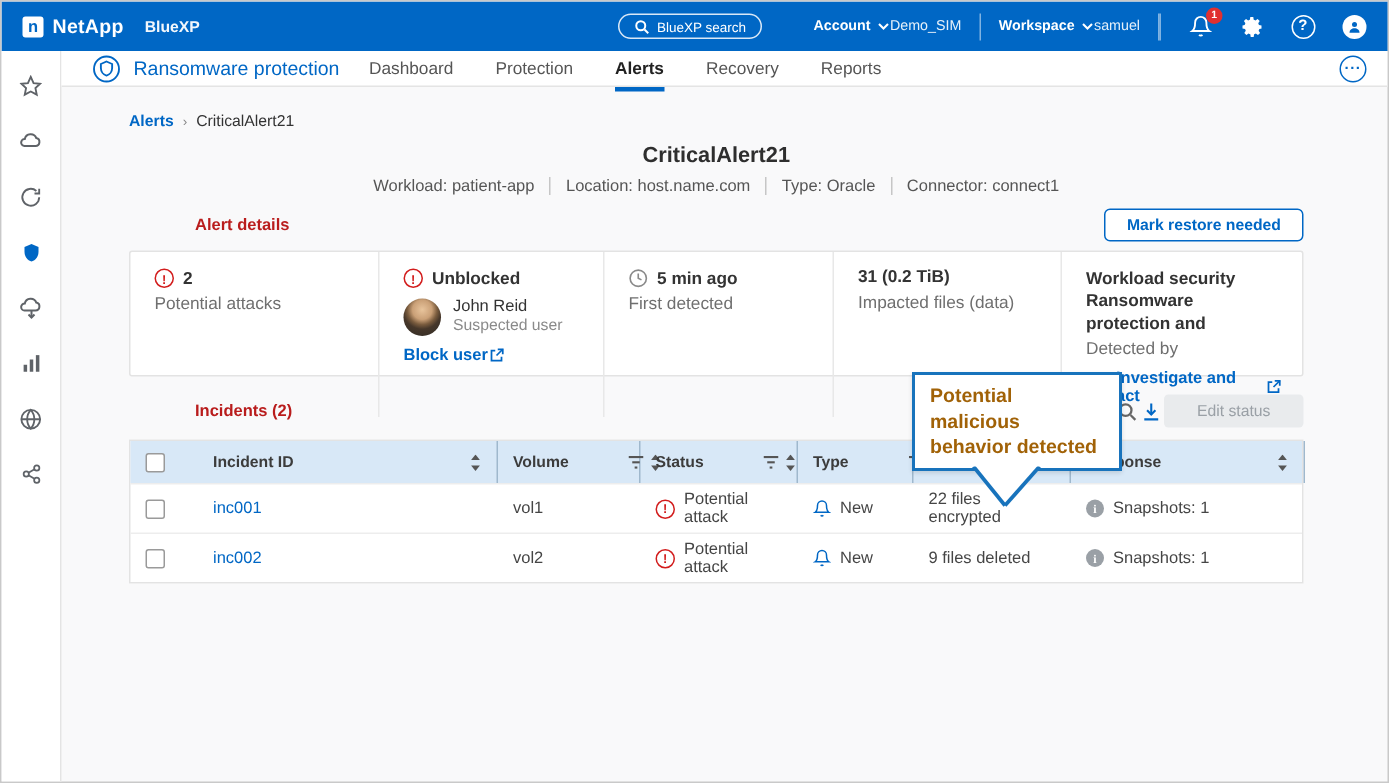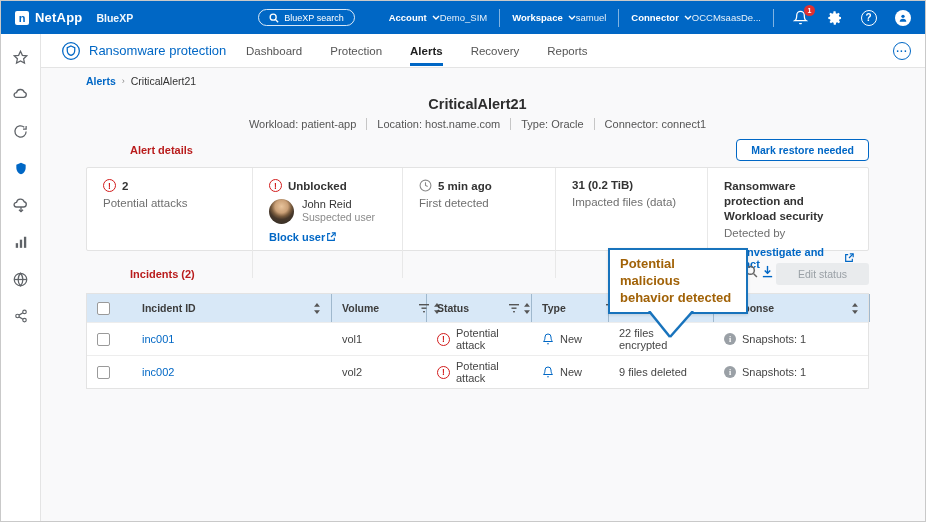--- a/index.html
+++ b/index.html
@@ -36,21 +36,21 @@
                  align-items:center; justify-content:center; }
 
   
   .sidebar { position:absolute; top:33px; left:0; bottom:0; width:40px; background:#fff;
              border-right:1px solid #e4e4e4; display:flex; flex-direction:column;
              align-items:center; padding-top:14px; gap:19px; }
   .side-icon { width:18px; height:18px; display:flex; align-items:center; justify-content:center;
                color:#5f6368; cursor:pointer; }
 
   
-  .subheader { position:absolute; top:33px; left:40px; right:0; height:34px; background:#fff;
+  .subheader { position:absolute; top:33px; left:40px; right:0; height:24px; background:#fff;
                border-bottom:1px solid #e4e4e4; display:flex; align-items:center; }
   .svc-title { display:flex; align-items:center; gap:8px; padding-left:20px; color:#0067C5;
                font-size:13px; width:205px; cursor:pointer; }
   .tabs { display:flex; align-items:center; gap:28px; }
   .tab { font-size:11.5px; color:#555; cursor:pointer; height:31px; display:flex; align-items:center;
          border-bottom:3px solid transparent; padding-top:3px; }
   .tab.active { color:#222; font-weight:bold; border-bottom-color:#0067C5; }
   .sub-right { margin-left:auto; display:flex; align-items:center; gap:14px; padding-right:14px; }
   .btn-outline { border:1px solid #0067C5; color:#0067C5; background:#fff; border-radius:4px;
                  font-size:10.5px; font-weight:bold; padding:4px 14px; cursor:pointer;
@@ -94,21 +94,21 @@
   .user-role { font-size:10.5px; color:#8a8a8a; line-height:13px; }
   .link-bold { color:#0067C5; font-weight:bold; font-size:11px; display:inline-flex; align-items:center;
                gap:1px; cursor:pointer; }
   .block-row { margin-top:7px; }
   .src-line { font-weight:bold; line-height:15px; }
   .src-label { color:#6f6f6f; margin-top:3px; }
   .investigate-row { margin-top:7px; display:flex; align-items:center; gap:6px; }
 
   
   .inc-toolbar { top:198px; }
-  .inc-tools { margin-left:auto; display:flex; gap:0; }
+  .inc-tools { margin-left:auto; display:flex; align-items:center; gap:0; }
   .tool-icon { width:16px; height:16px; display:flex; align-items:center; justify-content:center; cursor:pointer; }
   .btn-disabled { background:#e9ebed; color:#9aa0a6; border:none; border-radius:3px; font-size:10.5px;
                   padding:5px 22px; font-family:"Liberation Sans",sans-serif; }
 
   
   .inc-table { position:absolute; top:228px; left:45px; width:783px; background:#fff;
                border:1px solid #e3e3e3; }
   .t-row { display:grid; grid-template-columns:45px 200px 95px 105px 77px 105px 156px; align-items:center; }
   .t-head { background:#d8e8f7; height:28px; font-size:10.5px; font-weight:bold; color:#3c3c3c; }
   .t-cell { padding:0 10px; display:flex; align-items:center; gap:6px; height:100%; }
@@ -163,29 +163,20 @@
     <div class="tb-menu">
       <div class="tb-menu-top">
           <span>Workspace</span>
         <svg width="8" height="5" viewBox="0 0 8 5" fill="none" stroke="#fff" stroke-width="1.4">
             <path d="M1 1 L4 4 L7 1"></path>
           </svg>
         </div>
       <div class="tb-menu-sub">samuel</div>
     </div>
     <div class="tb-divider"></div>
-    <div class="tb-menu">
-      <div class="tb-menu-top">
-          <span>Connector</span>
-        <svg width="8" height="5" viewBox="0 0 8 5" fill="none" stroke="#fff" stroke-width="1.4">
-            <path d="M1 1 L4 4 L7 1"></path>
-          </svg>
-        </div>
-      <div class="tb-menu-sub">OCCMsaasDe...</div>
-    </div>
     <div class="tb-divider"></div>
     <div class="tb-icons">
       <div class="tb-icon">
         <svg width="15" height="15" viewBox="0 0 24 24" fill="none" stroke="#fff" stroke-width="2">
             <path d="M18 8a6 6 0 0 0-12 0c0 7-3 9-3 9h18s-3-2-3-9"></path>
             <path d="M13.7 21a2 2 0 0 1-3.4 0"></path>
           </svg>
         <span class="badge">1</span>
       </div>
       <div class="tb-icon">
@@ -342,22 +333,22 @@
         </div>
         <div class="stat-label">First detected</div>
       </div>
       <div class="acol">
         <div class="stat-row">
             <span>31 (0.2 TiB)</span>
           </div>
         <div class="stat-label">Impacted files (data)</div>
       </div>
       <div class="acol">
+        <div class="src-line">Workload security</div>
         <div class="src-line">Ransomware protection and</div>
-        <div class="src-line">Workload security</div>
         <div class="src-label">Detected by</div>
         <div class="investigate-row">
           <svg width="14" height="14" viewBox="0 0 24 24" fill="none" stroke="#0067C5" stroke-width="1.6">
               <circle cx="12" cy="12" r="9"></circle>
               <circle cx="12" cy="12" r="4"></circle>
             </svg>
           <span class="link-bold">
             <span>Investigate and act</span>
             <svg width="10" height="10" viewBox="0 0 12 12" fill="none" stroke="#0067C5" stroke-width="1.4">
                 <path d="M5 2H2v8h8V7"></path>

